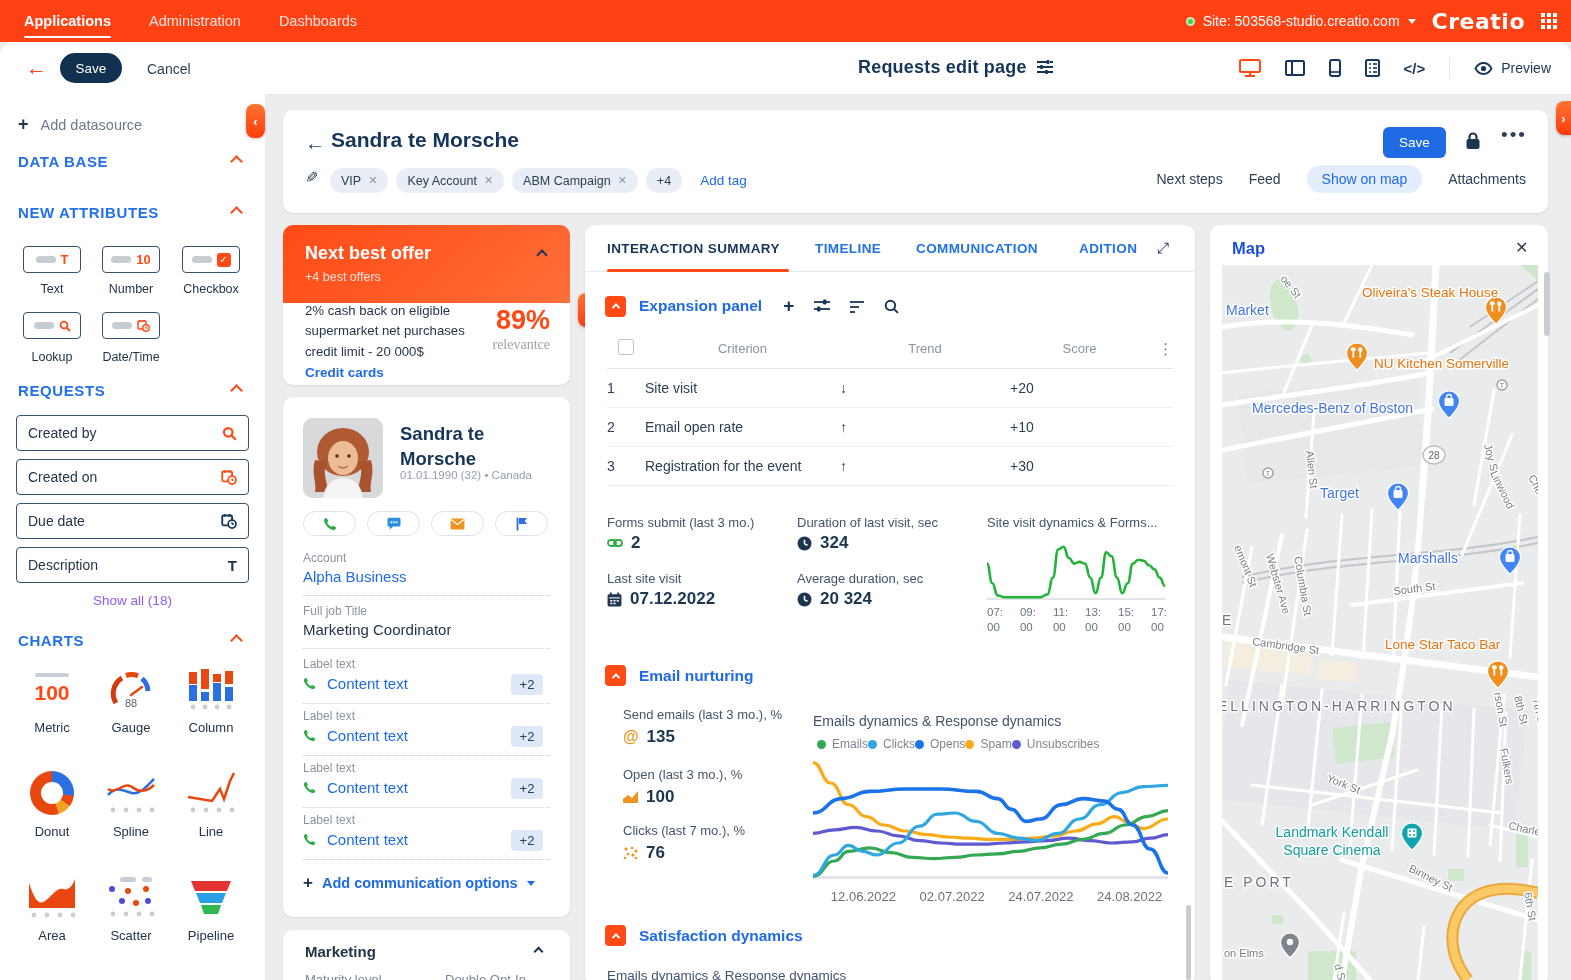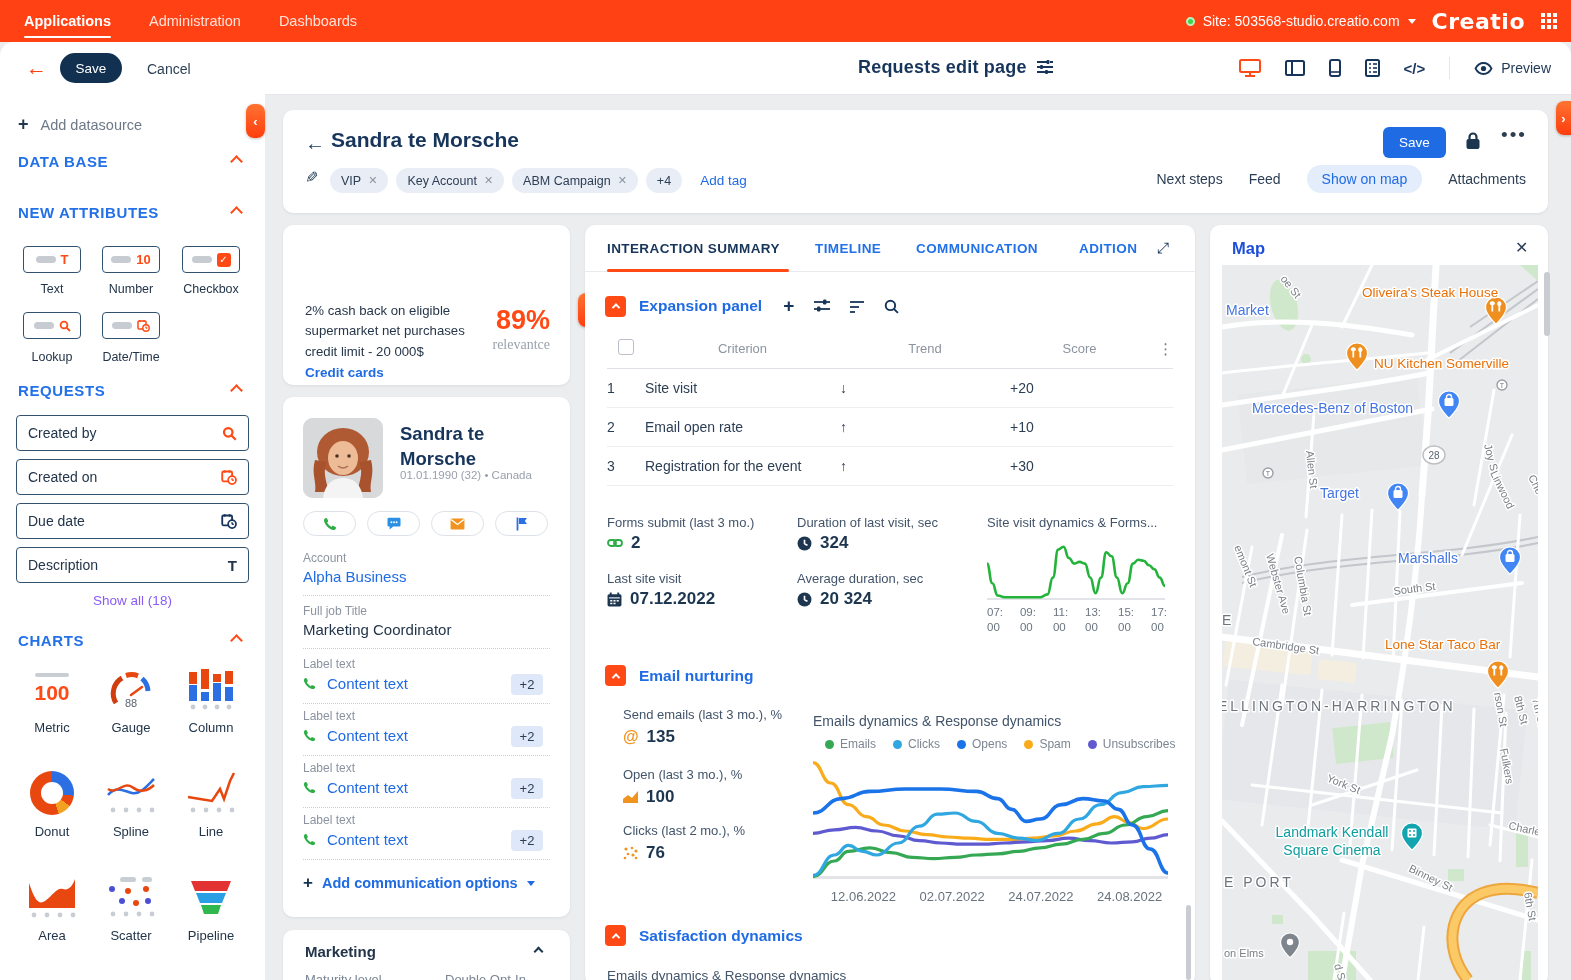--- a/index.html
+++ b/index.html
@@ -134,21 +134,21 @@
 
   .m-lab { position:absolute; font-size:13px; color:#42546a; }
   .m-val { position:absolute; display:flex; align-items:center; gap:8px; font-size:17px; font-weight:bold; color:#1d3650; }
   .mini-wrap { position:absolute; left:402px; top:290px; width:180px; }
   .mini-title { font-size:13px; color:#42546a; white-space:nowrap; }
   .mini-chart-box { margin-top:14px; width:178px; height:56px; border-bottom:2px solid #e2e4e8; }
   .mini-ticks { display:flex; justify-content:space-between; margin-top:5px; }
   .mini-ticks .tk { font-size:11.5px; color:#6a7480; line-height:1.3; text-align:left; }
 
   .en-chart-title { position:absolute; left:228px; top:48px; font-size:14px; color:#42546a; }
-  .legend { position:absolute; left:240px; top:72px; display:flex; gap:17px; }
+  .legend { position:absolute; left:232px; top:72px; display:flex; }
   .lg-item { display:flex; align-items:center; gap:6px; font-size:12px; color:#7d8691; }
   .lg-dot { width:9px; height:9px; border-radius:50%; }
   .en-chart-box { position:absolute; left:228px; top:94px; width:355px; height:120px; border-bottom:3px solid #e4e4e8; }
   .en-xlabels { position:absolute; left:228px; top:224px; width:355px; display:flex; justify-content:space-around; }
   .en-xlabels span { font-size:13px; color:#68727d;margin-left:12px; }
 
   .sat-sub { position:absolute; left:22px; top:743px; font-size:13.5px; color:#42546a; }
 
   .scrollthumb { position:absolute; background:#c9cdd2; border-radius:3px; }
 
@@ -502,20 +502,25 @@
   </div>
   <div class="views-row">
     <span class="view-lnk">Next steps</span>
     <span class="view-lnk">Feed</span>
     <span class="view-lnk active">Show on map</span>
     <span class="view-lnk">Attachments</span>
   </div>
 </div>
 
 <div class="card" style="left:283px; top:225px; width:287px; height:160px;">
+  <div class="nbo-head">
+    <div class="nbo-title">Next best offer</div>
+    <div class="nbo-sub">+4 best offers</div>
+    <i class="nbo-chev"></i>
+  </div>
   <div class="nbo-text">2% cash back on eligible supermarket net purchases credit limit - 20 000$</div>
   <div class="nbo-rel">89%</div>
   <div class="nbo-rel-lab">relevantce</div>
   <div class="nbo-link">Credit cards</div>
 </div>
 
 <div class="card" style="left:283px; top:397px; width:287px; height:520px;">
   <div class="avatar">
     <svg width="80" height="80" viewBox="0 0 80 80">
         <rect width="80" height="80" fill="#d8d9db"></rect>
@@ -771,21 +776,21 @@
       <span style="color:#f0941f; font-size:16px; font-weight:bold;">@</span>
       <span>135</span>
     </div>
     <div class="m-lab" style="left:38px; top:102px;">Open (last 3 mo.), %</div>
     <div class="m-val" style="left:38px; top:122px;">
       <svg width="15" height="12" viewBox="0 0 15 12">
           <path d="M0,12 L0,8 L5,4 L9,7 L15,0 L15,12 Z" fill="#f0941f"></path>
         </svg>
       <span>100</span>
     </div>
-    <div class="m-lab" style="left:38px; top:158px;">Clicks (last 2 mo.), %</div>
+    <div class="m-lab" style="left:38px; top:158px;">Clicks (last 7 mo.), %</div>
     <div class="m-val" style="left:38px; top:178px;">
       <svg width="15" height="14" viewBox="0 0 15 14">
           <g fill="#f0941f">
             <circle cx="3" cy="3" r="1.6"></circle>
             <circle cx="9" cy="2" r="1.3"></circle>
             <circle cx="13" cy="5" r="1.6"></circle>
             <circle cx="5" cy="8" r="1.3"></circle>
             <circle cx="10" cy="9" r="1.6"></circle>
             <circle cx="2" cy="12" r="1.3"></circle>
             <circle cx="13" cy="12" r="1.3"></circle>

